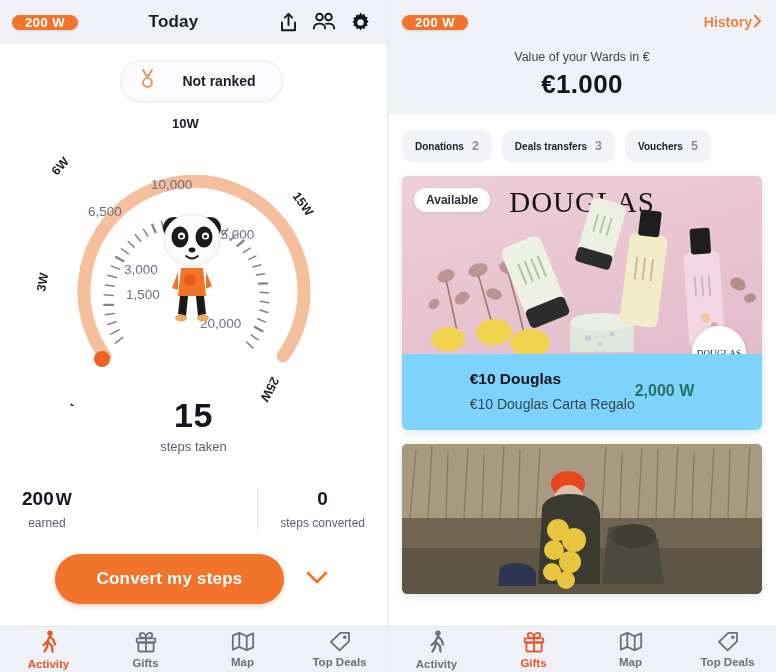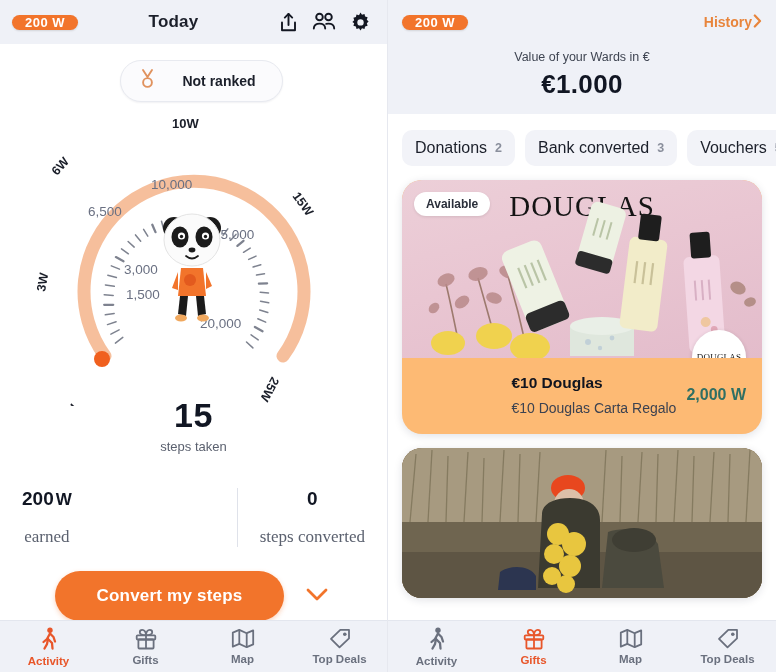--- a/index.html
+++ b/index.html
@@ -55,35 +55,35 @@
 
   
   .stats {
     display: flex; justify-content: space-between; align-items: stretch;
     margin-top: 34px; gap: 0;
   }
   .stat { padding: 0 22px; text-align: center; }
   .stat + .stat { border-left: 1px solid #dfe2ea; }
   .stat .v { font-size: 19px; font-weight: 800; color: #111623; white-space: nowrap; }
   .stat .v .w { font-weight: 700; font-size: 17px; margin-left: 2px; }
-  .stat .k { font-size: 17px; color: #5b616f; margin-top: 17px; font-family: Liberation Serif, serif; }
+  .stat .k { font-size: 12px; color: #5b616f; margin-top: 6px; }
 
   
   .convert-row { display: flex; align-items: center; justify-content: center; gap: 18px; margin-top: 24px; }
   .convert-btn {
     background: #F2742B; color: #fff; border: none; border-radius: 999px;
     font-family: inherit; font-size: 17px; font-weight: 800;
     padding: 15px 42px; cursor: pointer; letter-spacing: .2px;
     box-shadow: 0 2px 5px rgba(242,116,43,.32);
   }
   .chev-btn { background: none; border: none; cursor: pointer; padding: 4px; }
 
   
   .nav {
-    position: absolute; bottom: 0; left: 0; width: 388px; height: 52px;
+    position: absolute; bottom: 0; left: 0; width: 388px; height: 46px;
     background: #eff1f7; border-top: 1px solid #e3e6ee;
     display: flex; align-items: center;
   }
   .nav-item {
     flex: 1; display: flex; flex-direction: column; align-items: center;
     justify-content: center; gap: 4px; cursor: pointer;
   }
   .nav-item .lbl { font-size: 11.5px; color: #6a707e; font-weight: 600; }
   .nav-item.active .lbl { color: #E8562A; }
   .nav-item svg { display: block; }
@@ -101,27 +101,27 @@
   .wallet { text-align: center; padding-top: 6px; }
   .wallet .cap { font-size: 12.5px; color: #3f4552; }
   .wallet .amt { font-size: 26px; font-weight: 800; color: #111623; margin-top: 5px; letter-spacing: .3px; }
 
   .tabs { display: flex; gap: 10px; padding: 16px 14px 10px 14px; }
   .tab {
     display: flex; align-items: center; gap: 8px;
     background: #f2f3f8; border-radius: 10px;
     padding: 9px 13px; cursor: pointer; white-space: nowrap;
   }
-  .tab .t { font-size: 16px; font-weight: 400; color: #1b1f2a; }
+  .tab .t { font-size: 10px; font-weight: 700; color: #1b1f2a; }
   .tab .c { font-size: 12.5px; color: #8a8f9c; font-weight: 600; }
 
   
   .cards { padding: 4px 14px 0 14px; }
   .card {
-    background: #fdba74; border-radius: 20px; overflow: hidden;
+    background: #7dd3fc; border-radius: 6px; overflow: hidden;
     box-shadow: 0 2px 9px rgba(25,30,60,.13); margin-bottom: 14px;
     position: relative;
   }
   .card-img { height: 178px; position: relative; overflow: hidden; }
   .img-douglas { background: linear-gradient(165deg,#eccfd8 0%,#e9c6d2 45%,#e3bccb 100%); }
   .brand-word {
     position: absolute; top: 10px; left: 50%; transform: translateX(-50%);
     font-size: 29px; font-weight: 400; letter-spacing: 1px; color: #141414;
     font-family: "Liberation Serif", serif;
   }
@@ -132,22 +132,22 @@
     box-shadow: 0 1px 3px rgba(0,0,0,.1);
   }
   .logo-circle {
     position: absolute; right: 16px; bottom: -26px; z-index: 4;
     width: 54px; height: 54px; border-radius: 50%; background: #fff;
     display: flex; align-items: center; justify-content: center;
     font-family: "Liberation Serif", serif; font-size: 9px; color: #1a1a1a;
     box-shadow: 0 1px 4px rgba(0,0,0,.14); letter-spacing: .2px;
   }
   .card-body {
-    display: flex; align-items: center; justify-content: flex-end;
-    padding: 16px 16px 18px 16px; gap: 10px;
+    display: flex; align-items: center; justify-content: center;
+    padding: 16px 16px 18px 16px; 
   }
   .card-title { font-size: 15.5px; font-weight: 800; color: #10141f; }
   .card-sub { font-size: 14px; color: #3c4250; margin-top: 8px; }
   .card-price { font-size: 16px; font-weight: 800; color: #2F6F63; white-space: nowrap; }
 
   .img-outdoor { height: 150px; background: #6b6354; position: relative; overflow: hidden; }
 </style>
 </head>
 <body>
 
@@ -373,21 +373,21 @@
         <div class="amt">€1.000</div>
       </div>
     </div>
 
     <div class="tabs">
       <div class="tab">
         <span class="t">Donations</span>
         <span class="c">2</span>
       </div>
       <div class="tab">
-        <span class="t">Bank converted</span>
+        <span class="t">Deals transfers</span>
         <span class="c">3</span>
       </div>
       <div class="tab">
         <span class="t">Vouchers</span>
         <span class="c">5</span>
       </div>
     </div>
 
     <div class="cards">
 

